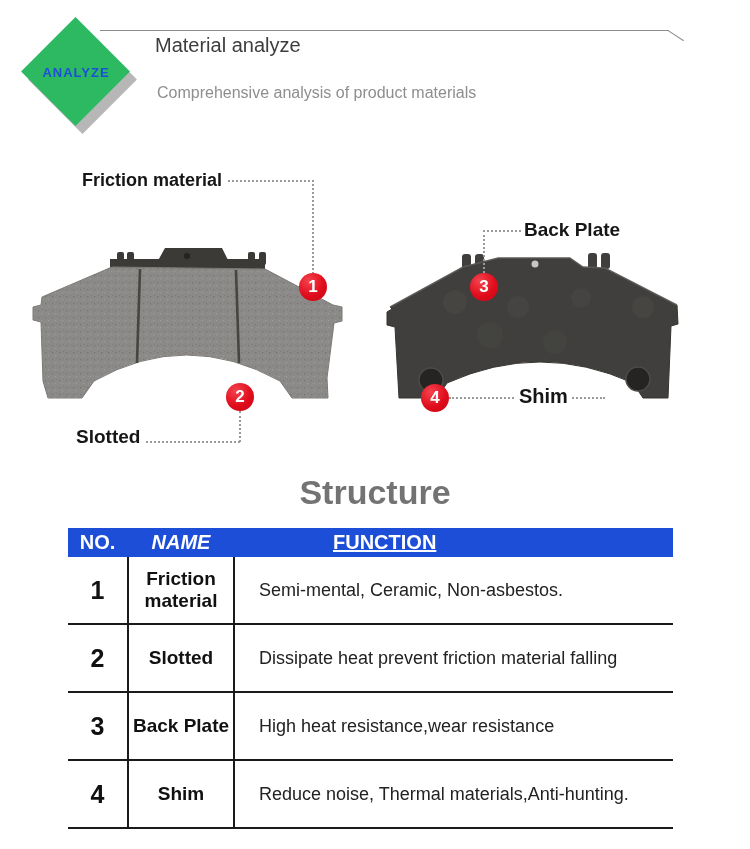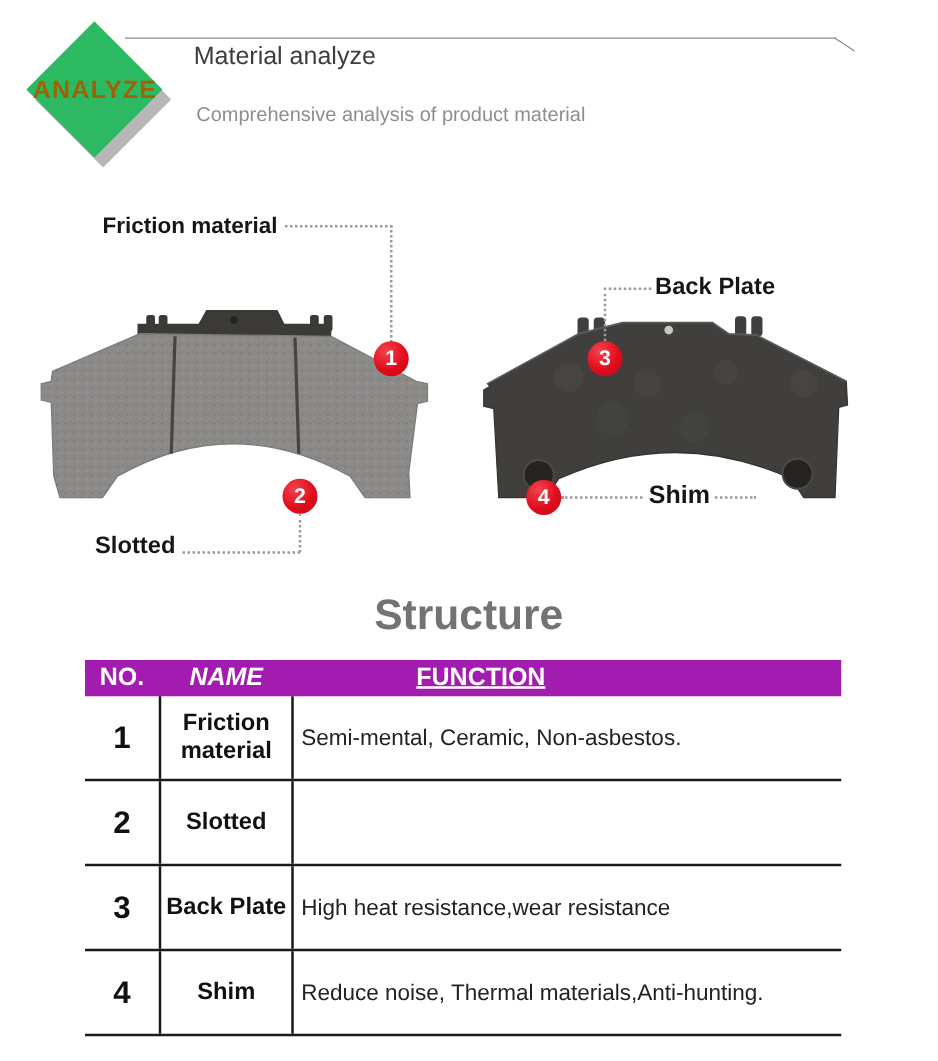--- a/index.html
+++ b/index.html
@@ -7,65 +7,65 @@
         font-family:"Liberation Sans",sans-serif;color:#222;}
 
   
   .topline{position:absolute;left:100px;top:30px;width:569px;border-top:1.5px solid #8c8c8c;}
   .topline-tail{position:absolute;left:668px;top:30px;width:19px;border-top:1.5px solid #8c8c8c;
         transform:rotate(33deg);transform-origin:left top;}
   .diamond{position:absolute;width:77px;height:77px;transform:rotate(45deg);}
   .diamond.shadow{left:44px;top:41px;background:#b7b7b7;}
   .diamond.green{left:37px;top:33px;background:#2db962;}
   .badge-label{position:absolute;left:37px;top:33px;width:78px;height:78px;display:flex;
-        align-items:center;justify-content:center;color:#a16207;font-weight:bold;
-        font-size:20px;letter-spacing:1px;}
+        align-items:center;justify-content:center;color:#1d4ed8;font-weight:bold;
+        font-size:13px;letter-spacing:1px;}
   .title{position:absolute;left:155px;top:34px;font-size:20px;color:#3d3d3d;}
   .subtitle{position:absolute;left:157px;top:84px;font-size:16px;color:#8e8e8e;}
 
   
   .pad-svg{position:absolute;}
   .callout-label{position:absolute;font-size:18px;font-weight:bold;color:#161616;white-space:nowrap;}
   .dot-h{position:absolute;border-top:2px dotted #9a9a9a;height:0;}
   .dot-v{position:absolute;border-left:2px dotted #9a9a9a;width:0;}
   .callout-circle{position:absolute;width:28px;height:28px;border-radius:50%;
         background:radial-gradient(circle at 35% 28%,#f4434f 0%,#e00d1c 55%,#c70512 100%);
         color:#fff;font-weight:bold;font-size:17px;display:flex;align-items:center;
         justify-content:center;z-index:5;}
   .lbl-shim{background:#fff;padding:0 3px;z-index:4;}
 
   
   .structure-heading{position:absolute;left:0;top:473px;width:750px;text-align:center;
         font-size:34px;font-weight:bold;color:#737373;}
   .tbl{position:absolute;left:68px;top:528px;width:605px;}
-  .tbl-head{display:flex;height:29px;background:#a21caf;color:#fff;font-weight:bold;
+  .tbl-head{display:flex;height:29px;background:#1d4ed8;color:#fff;font-weight:bold;
         font-size:20px;align-items:center;}
   .th-no{width:59px;text-align:center;}
   .th-name{width:108px;text-align:center;font-style:italic;}
   .th-fn{flex:1;text-align:left;padding-left:98px;text-decoration:underline;}
   .tr{display:flex;height:66px;border-bottom:2px solid #1a1a1a;align-items:stretch;}
   .td-no{width:59px;display:flex;align-items:center;justify-content:center;
         font-weight:bold;font-size:25px;color:#111;}
   .td-name{width:108px;display:flex;align-items:center;justify-content:center;text-align:center;
         font-weight:bold;font-size:19px;line-height:1.15;color:#111;
         border-left:2px solid #1a1a1a;border-right:2px solid #1a1a1a;box-sizing:border-box;}
-  .td-fn{flex:1;display:flex;align-items:center;padding-left:6px;font-size:18px;color:#222;}
+  .td-fn{flex:1;display:flex;align-items:center;padding-left:24px;font-size:18px;color:#222;}
 </style>
 </head>
 <body>
 
 <div class="page">
 
   <div class="topline"></div>
   <div class="topline-tail"></div>
   <div class="diamond shadow"></div>
   <div class="diamond green"></div>
   <div class="badge-label">ANALYZE</div>
   <div class="title">Material analyze</div>
-  <div class="subtitle">Comprehensive analysis of product material</div>
+  <div class="subtitle">Comprehensive analysis of product materials</div>
 
   <svg class="pad-svg" style="left:30px;top:245px;" width="318" height="162" viewBox="0 0 318 162">
     <defs>
       <pattern id="spk" width="7" height="7" patternUnits="userSpaceOnUse">
         <rect x="1" y="2" width="1.3" height="1.3" fill="#64635f"></rect>
         <rect x="4" y="5" width="1.2" height="1.2" fill="#a9a8a4"></rect>
         <rect x="5" y="1" width="1" height="1" fill="#747370"></rect>
         <rect x="2" y="5" width="1" height="1" fill="#979692"></rect>
       </pattern>
     </defs>
@@ -144,20 +144,21 @@
     </div>
 
     <div class="tr">
       <div class="td-no">1</div>
       <div class="td-name">Friction material</div>
       <div class="td-fn">Semi-mental, Ceramic, Non-asbestos.</div>
     </div>
     <div class="tr">
       <div class="td-no">2</div>
       <div class="td-name">Slotted</div>
+      <div class="td-fn">Dissipate heat prevent friction material falling</div>
     </div>
     <div class="tr">
       <div class="td-no">3</div>
       <div class="td-name">Back Plate</div>
       <div class="td-fn">High heat resistance,wear resistance</div>
     </div>
     <div class="tr">
       <div class="td-no">4</div>
       <div class="td-name">Shim</div>
       <div class="td-fn">Reduce noise, Thermal materials,Anti-hunting.</div>

